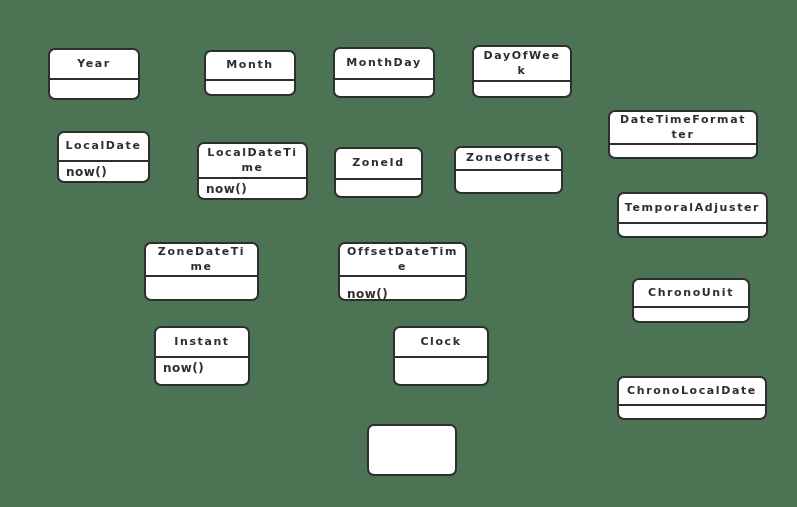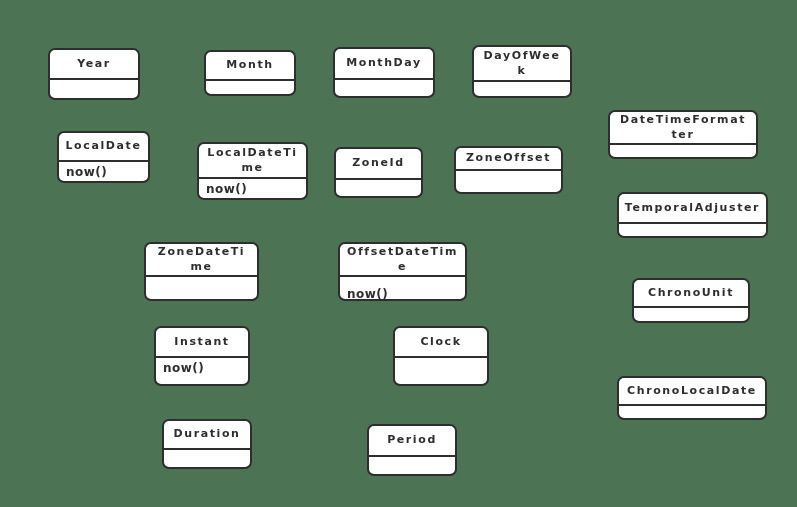--- a/index.html
+++ b/index.html
@@ -116,23 +116,18 @@
   <div class="cls" style="left:154px; top:326px; width:96px; height:60px;">
     <div class="title" style="height:30px">Instant</div>
     <div class="body"><span>now()</span></div>
   </div>
 
   <div class="cls" style="left:364px; top:326px; width:96px; height:60px;margin-left:29px;">
     <div class="title" style="height:30px">Clock</div>
     <div class="body"><span></span></div>
   </div>
 
-  <div class="cls" style="left:162px; top:419px; width:90px; height:50px;">
-    <div class="title" style="height:29px">Duration</div>
-    <div class="body"><span></span></div>
-  </div>
 
   <div class="cls" style="left:367px; top:424px; width:90px; height:52px;">
-    <div class="title" style="height:31px">Period</div>
     <div class="body"><span></span></div>
   </div>
 
 </div>
 
 </body></html>

